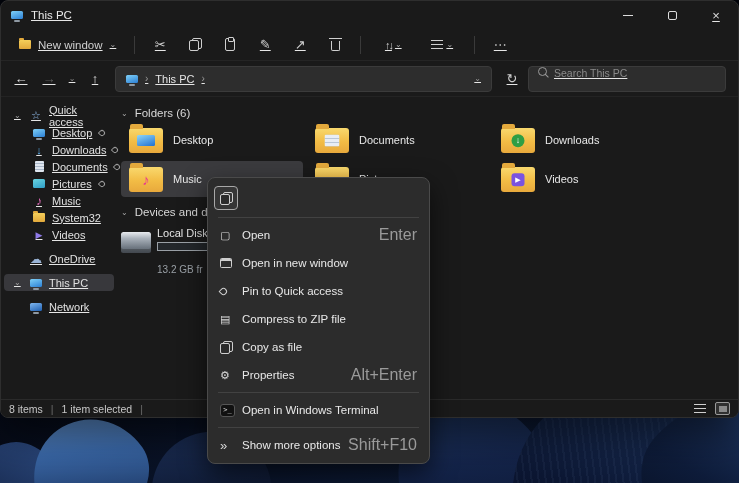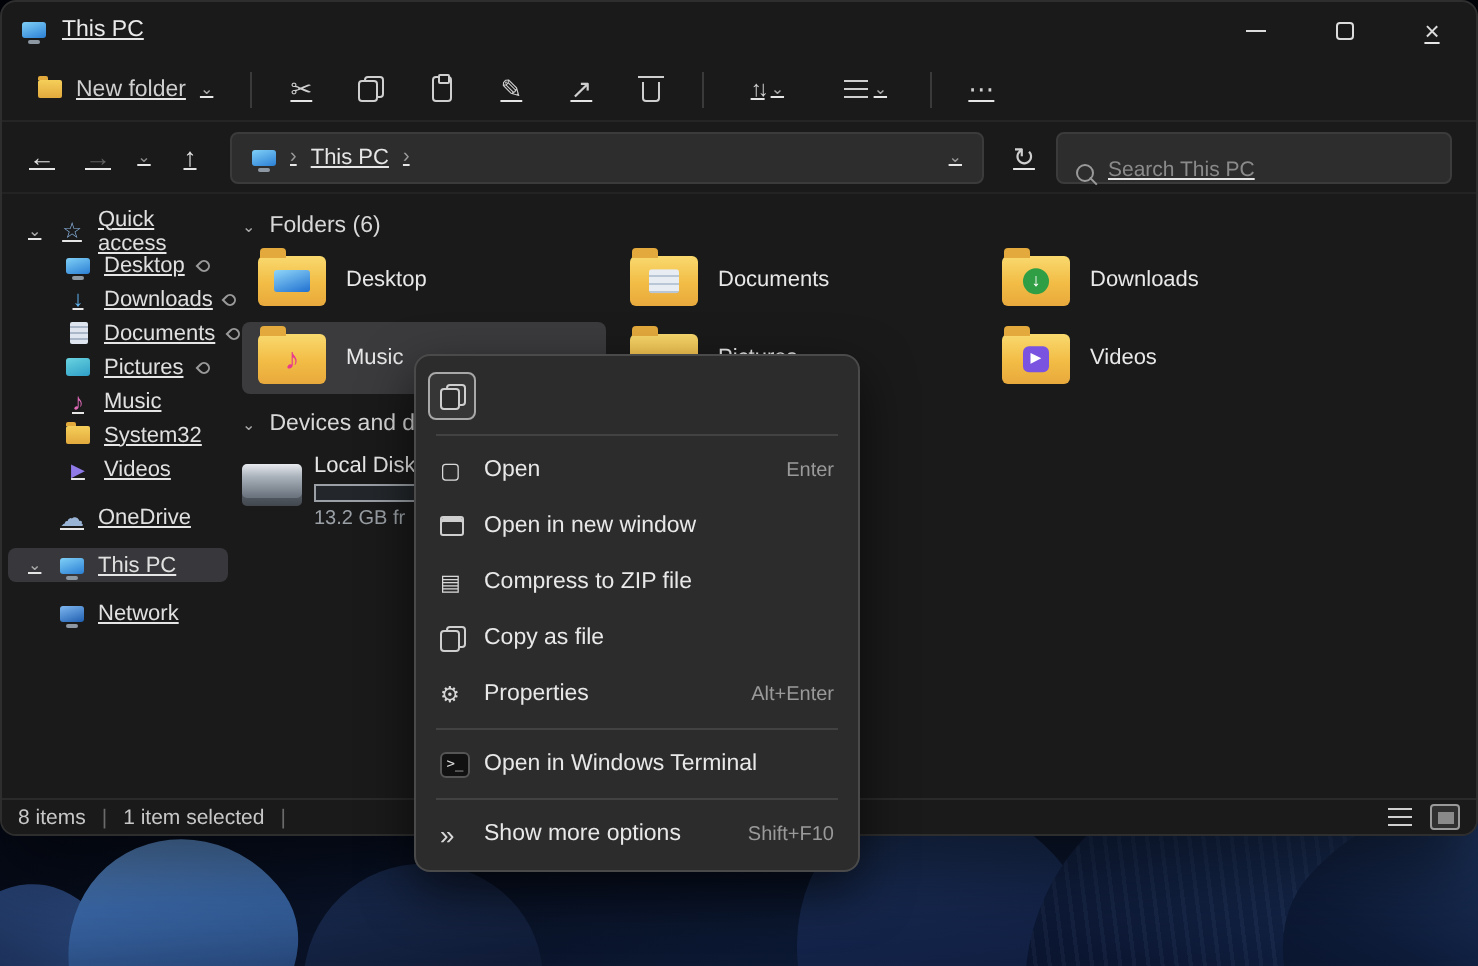--- a/index.html
+++ b/index.html
@@ -61,21 +61,21 @@
   .navbtn.dim { color:#5f5f5f; }
   .navbtn.small { width:14px; font-size:8px; color:#8a8a8a; }
   .addressbar { flex:1; height:26px; margin:0 4px; background:#2d2d2d; border:1px solid #3b3b3b;
     border-radius:4px; display:flex; align-items:center; padding:0 10px; gap:7px; font-size:11px; }
   .crumb-sep { color:#9a9a9a; font-size:10px; }
   .crumb { color:#e6e6e6; }
   .addr-chev { margin-left:auto; font-size:8px; color:#9a9a9a; }
   .refreshbtn { width:24px; height:24px; display:flex; align-items:center; justify-content:center;
     font-size:13px; color:#cfcfcf; }
   .searchbox { width:198px; height:26px; background:#2d2d2d; border:1px solid #3b3b3b;
-    border-radius:4px; display:flex; align-items:flex-end; padding:0 9px; gap:7px; }
+    border-radius:4px; display:flex; align-items:flex-start; padding:0 9px; gap:7px; }
   .searchbox input { flex:1; background:transparent; border:none; outline:none; color:#e6e6e6;
     font-size:10.5px; font-family:inherit; }
   .searchbox input::placeholder { color:#8a8a8a; }
   .ic-search { position:relative; width:9px; height:9px; border:1.3px solid #9a9a9a;
     border-radius:50%; flex:none; }
   .ic-search::after { content:""; position:absolute; right:-3px; bottom:-2px; width:5px; height:1.4px;
     background:#9a9a9a; transform:rotate(45deg); }
 
   
   .bodyrow { display:flex; height:304px; }
@@ -140,21 +140,21 @@
     font-size:7px; line-height:13px; text-align:center; }
   .em-vid::before { content:"▶"; }
   .drive-tile { position:absolute; display:flex; gap:6px; width:182px; }
   .drive { width:30px; height:21px; border-radius:2.5px; flex:none; margin-top:5px;
     background:linear-gradient(180deg,#e8ebef 0%,#aab2bb 30%,#6f7882 75%,#596069 100%);
     box-shadow:inset 0 -4px 0 rgba(0,0,0,.25); }
   .drive-info { display:flex; flex-direction:column; }
   .drive-name { font-size:11px; color:#e6e6e6; }
   .cap { width:58px; height:9px; border:1px solid #9aa0a6; background:#23272b; margin-top:3px; }
   .cap-fill { height:100%; width:85%; background:#2f96e8; }
-  .drive-free { font-size:10px; color:#9aa0a6; margin-top:3px; }
+  .drive-free { font-size:10px; color:#9aa0a6; margin-top:13px; }
 
   
   .statusbar { position:absolute; left:0; right:0; bottom:0; height:18px; display:flex;
     align-items:center; gap:8px; padding:0 8px; font-size:10.5px; color:#c8c8c8;
     border-top:1px solid #2a2a2a; background:#1a1a1a; }
   .sb-sep { color:#6a6a6a; }
   .sb-right { margin-left:auto; display:flex; align-items:center; gap:5px; }
   .ic-view { width:12px; height:9px;
     background:repeating-linear-gradient(180deg,#cfcfcf 0 1px, transparent 1px 4px); }
   .thumb-btn { width:15px; height:13px; border:1px solid #9a9a9a; border-radius:2px;
@@ -185,21 +185,21 @@
     border:1px solid #4a4a4a; border-radius:8px; box-shadow:0 10px 26px rgba(0,0,0,.6);
     padding:4px 0; z-index:10; color:#e8e8e8; }
   .menu-strip { height:32px; display:flex; align-items:center; padding:0 6px; }
   .strip-btn { width:24px; height:24px; border:1px solid #a8a8a8; border-radius:4px;
     background:#363636; display:flex; align-items:center; justify-content:center; }
   .menu-divider { height:1px; background:#424242; margin:3px 10px; }
   .menu-item { height:28px; display:flex; align-items:center; padding:0 12px; gap:0; }
   .mi-icon { width:22px; flex:none; display:inline-flex; justify-content:flex-start;
     align-items:center; color:#d8d8d8; font-size:11px; }
   .mi-label { font-size:11.5px; color:#e8e8e8; }
-  .mi-shortcut { margin-left:auto; font-size:10px; color:#9a9a9a; }
+  .mi-shortcut { margin-left:auto; font-size:16px; color:#9a9a9a; }
   .term { width:15px; height:13px; background:#111; border:1px solid #555; border-radius:3px;
     font-family:"DejaVu Sans Mono", monospace; font-size:7px; color:#ddd; display:flex;
     align-items:center; justify-content:center; }
   .mi-more { font-size:13px; }
 </style>
 </head>
 <body>
 
 <div class="screen">
   <div class="wp">
@@ -225,21 +225,21 @@
           </button>
         <button class="winbtn">
             <span class="close-glyph">×</span>
           </button>
       </div>
     </div>
 
     <div class="toolbar">
       <button class="nf-btn">
         <span class="mini-folder"></span>
-        <span>New folder</span>
+        <span>New window</span>
         <span class="chev">⌄</span>
       </button>
       <span class="vdiv"></span>
       <button class="tbtn">
           <span>✂</span>
         </button>
       <button class="tbtn">
           <span class="ic-dbl"></span>
         </button>
       <button class="tbtn">
@@ -454,20 +454,27 @@
       <span class="mi-shortcut">Enter</span>
     </div>
     <div class="menu-item">
       <span class="mi-icon">
           <span class="ic-newwin"></span>
         </span>
       <span class="mi-label">Open in new window</span>
       <span class="mi-shortcut"></span>
     </div>
     <div class="menu-item">
+      <span class="mi-icon">
+          <span class="pin lg"></span>
+        </span>
+      <span class="mi-label">Pin to Quick access</span>
+      <span class="mi-shortcut"></span>
+    </div>
+    <div class="menu-item">
       <span class="mi-icon">▤</span>
       <span class="mi-label">Compress to ZIP file</span>
       <span class="mi-shortcut"></span>
     </div>
     <div class="menu-item">
       <span class="mi-icon">
           <span class="ic-dbl"></span>
         </span>
       <span class="mi-label">Copy as file</span>
       <span class="mi-shortcut"></span>

